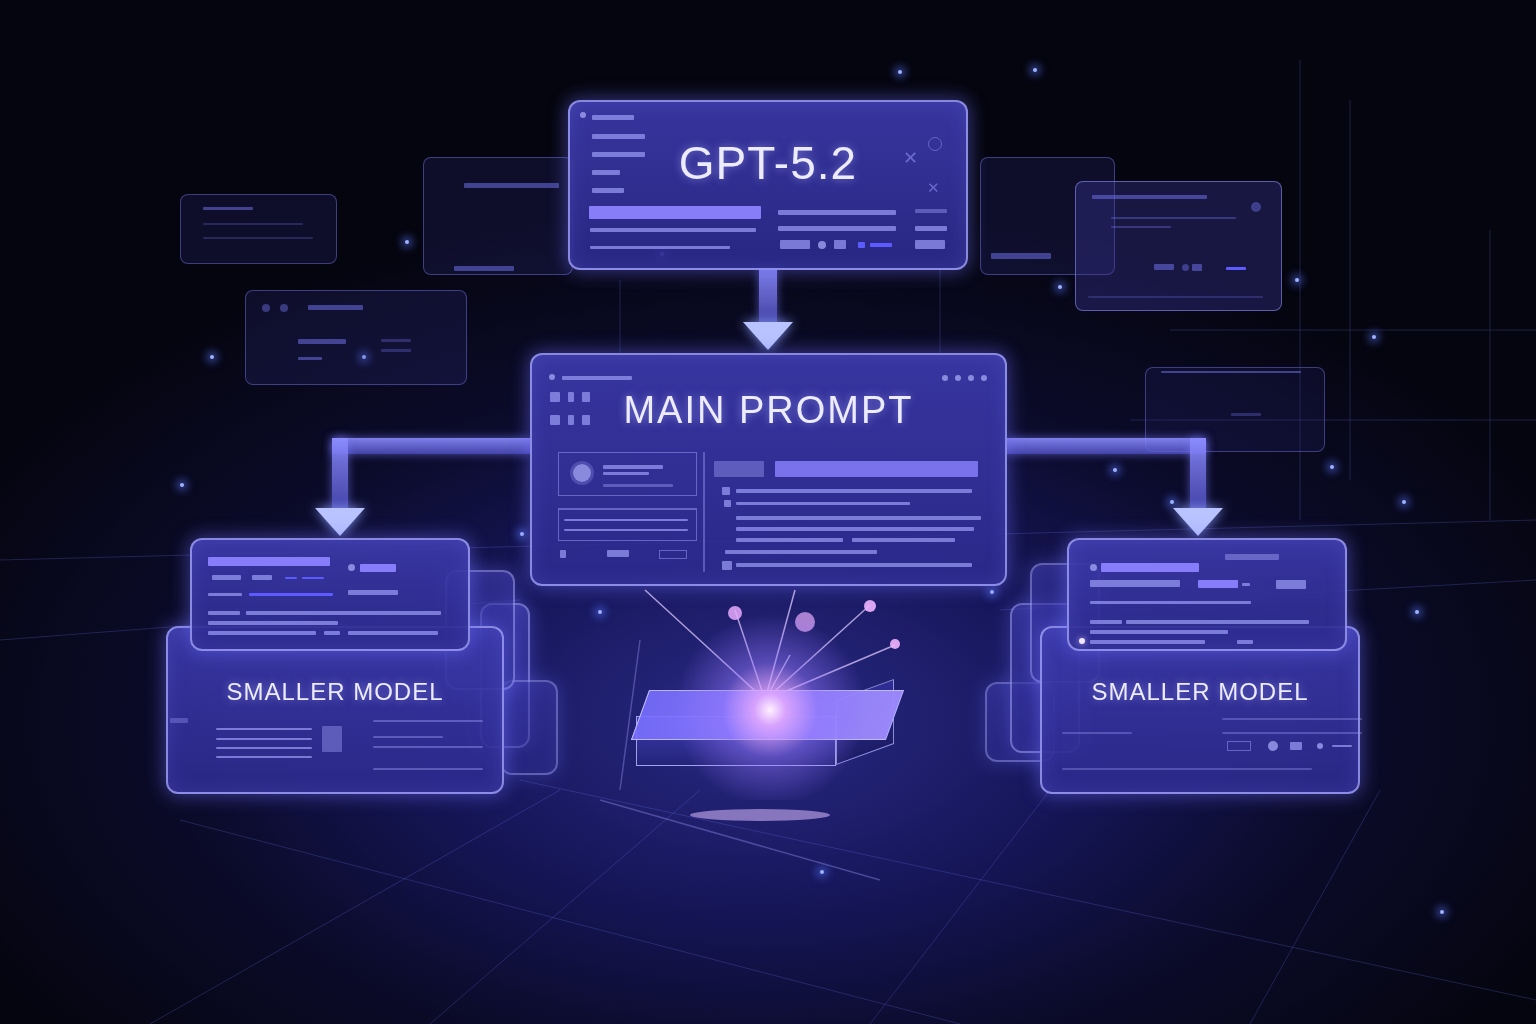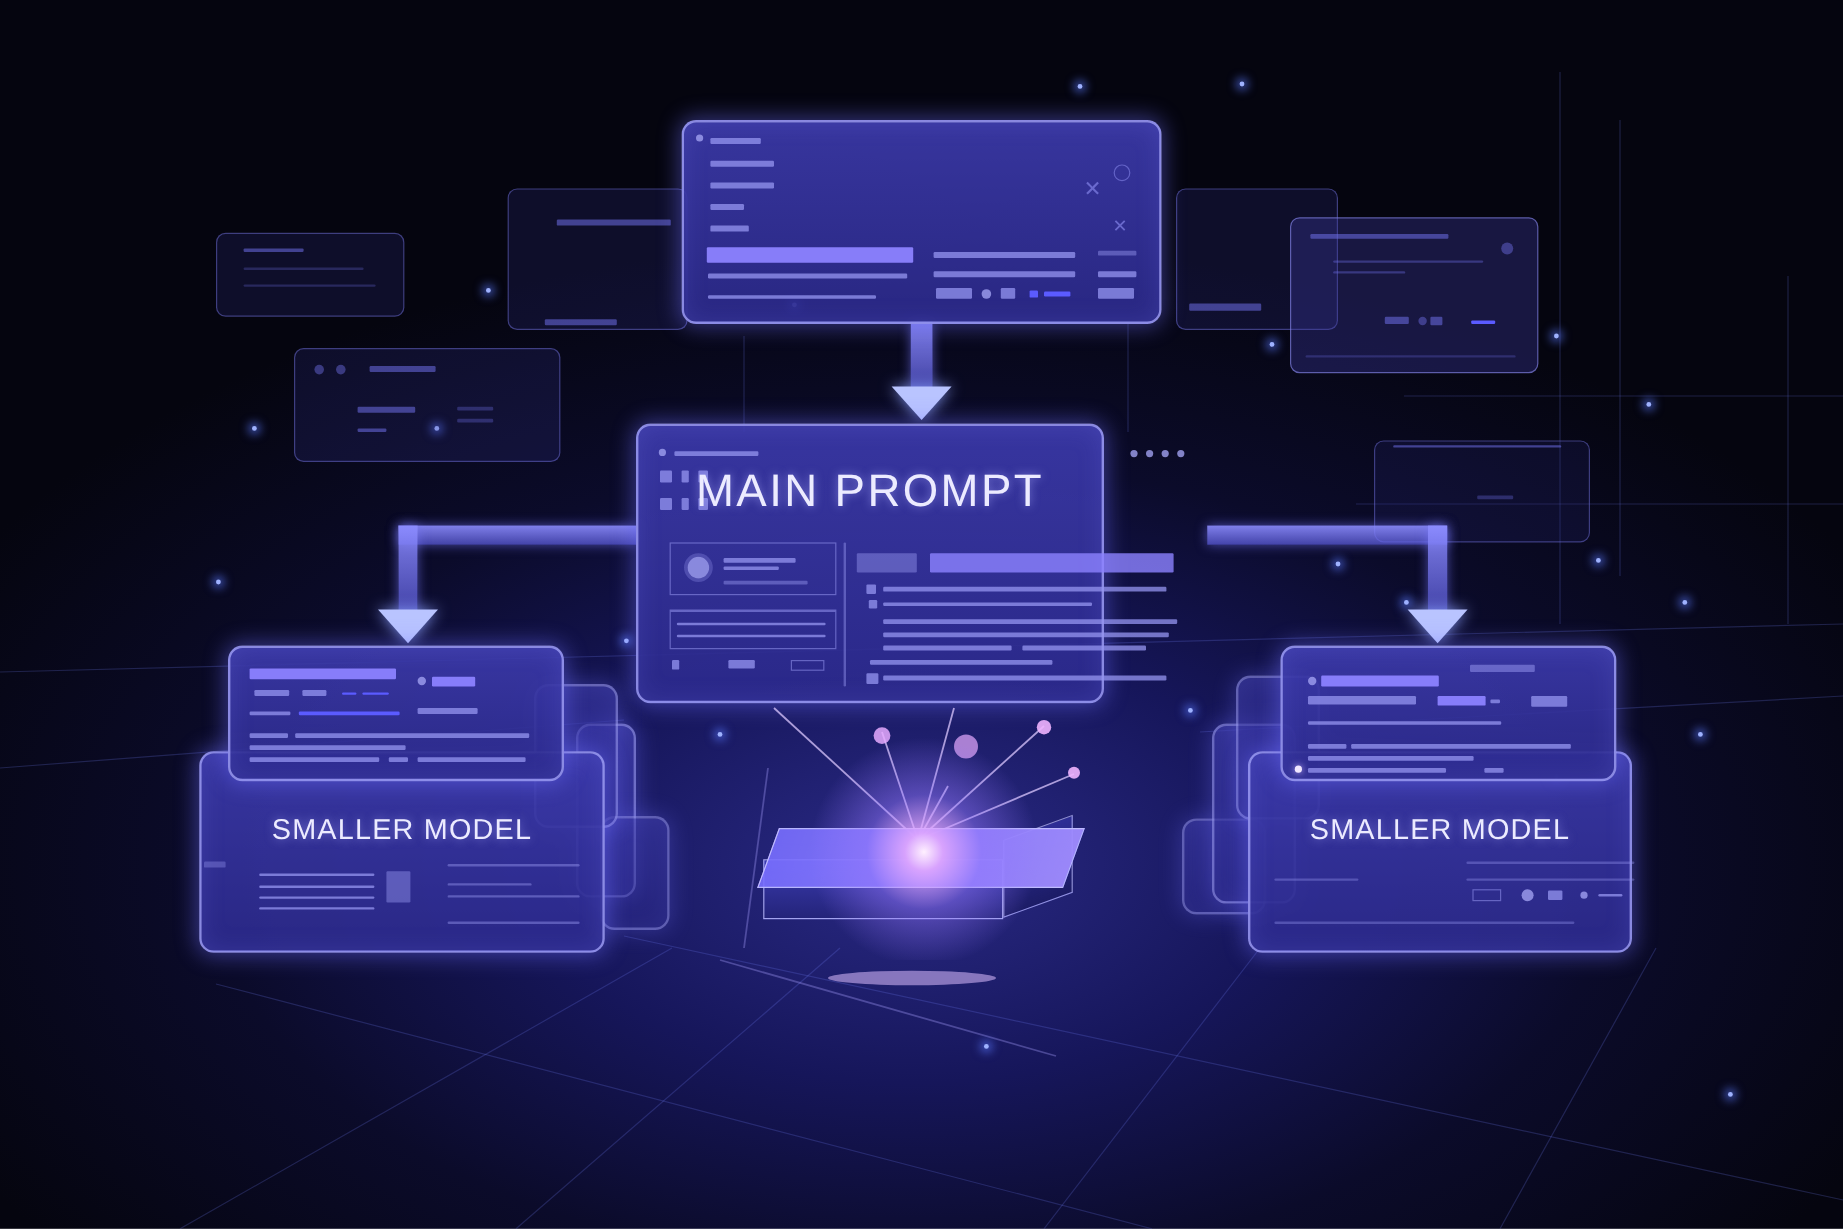--- a/index.html
+++ b/index.html
@@ -202,23 +202,24 @@
   <div class="dot" style="left:248px;top:139px;width:8px;height:8px;"></div>
   <div class="bar" style="left:264px;top:138px;width:12px;height:9px;"></div>
   <div class="bar" style="left:288px;top:140px;width:7px;height:6px;background:#5b5bff"></div>
   <div class="bar blue" style="left:300px;top:141px;width:22px;height:4px;"></div>
   <div class="bar" style="left:345px;top:107px;width:32px;height:4px;opacity:.6"></div>
   <div class="bar" style="left:345px;top:124px;width:32px;height:5px;"></div>
   <div class="bar" style="left:345px;top:138px;width:30px;height:9px;"></div>
   <span style="position:absolute;left:333px;top:45px;color:rgba(120,120,220,0.8);font-size:18px;">✕</span>
   <span style="position:absolute;left:357px;top:77px;color:rgba(120,120,220,0.8);font-size:15px;">✕</span>
   <div class="dot" style="left:358px;top:35px;width:14px;height:14px;background:transparent;border:1.5px solid rgba(120,120,220,0.7);"></div>
-</div>
-
-<div class="panel" style="left:530px;top:353px;width:390px;height:233px;">
+  <div class="title title-gpt">GPT-5.2</div>
+</div>
+
+<div class="panel" style="left:530px;top:353px;width:477px;height:233px;">
   <div class="dot" style="left:17px;top:19px;width:6px;height:6px;"></div>
   <div class="bar" style="left:30px;top:21px;width:70px;height:4px;"></div>
   <div class="dot" style="left:410px;top:20px;width:6px;height:6px;"></div>
   <div class="dot" style="left:423px;top:20px;width:6px;height:6px;"></div>
   <div class="dot" style="left:436px;top:20px;width:6px;height:6px;"></div>
   <div class="dot" style="left:449px;top:20px;width:6px;height:6px;"></div>
   <div class="bar" style="left:18px;top:37px;width:10px;height:10px;"></div>
   <div class="bar" style="left:36px;top:37px;width:6px;height:10px;"></div>
   <div class="bar" style="left:50px;top:37px;width:8px;height:10px;"></div>
   <div class="bar" style="left:18px;top:60px;width:10px;height:10px;"></div>

